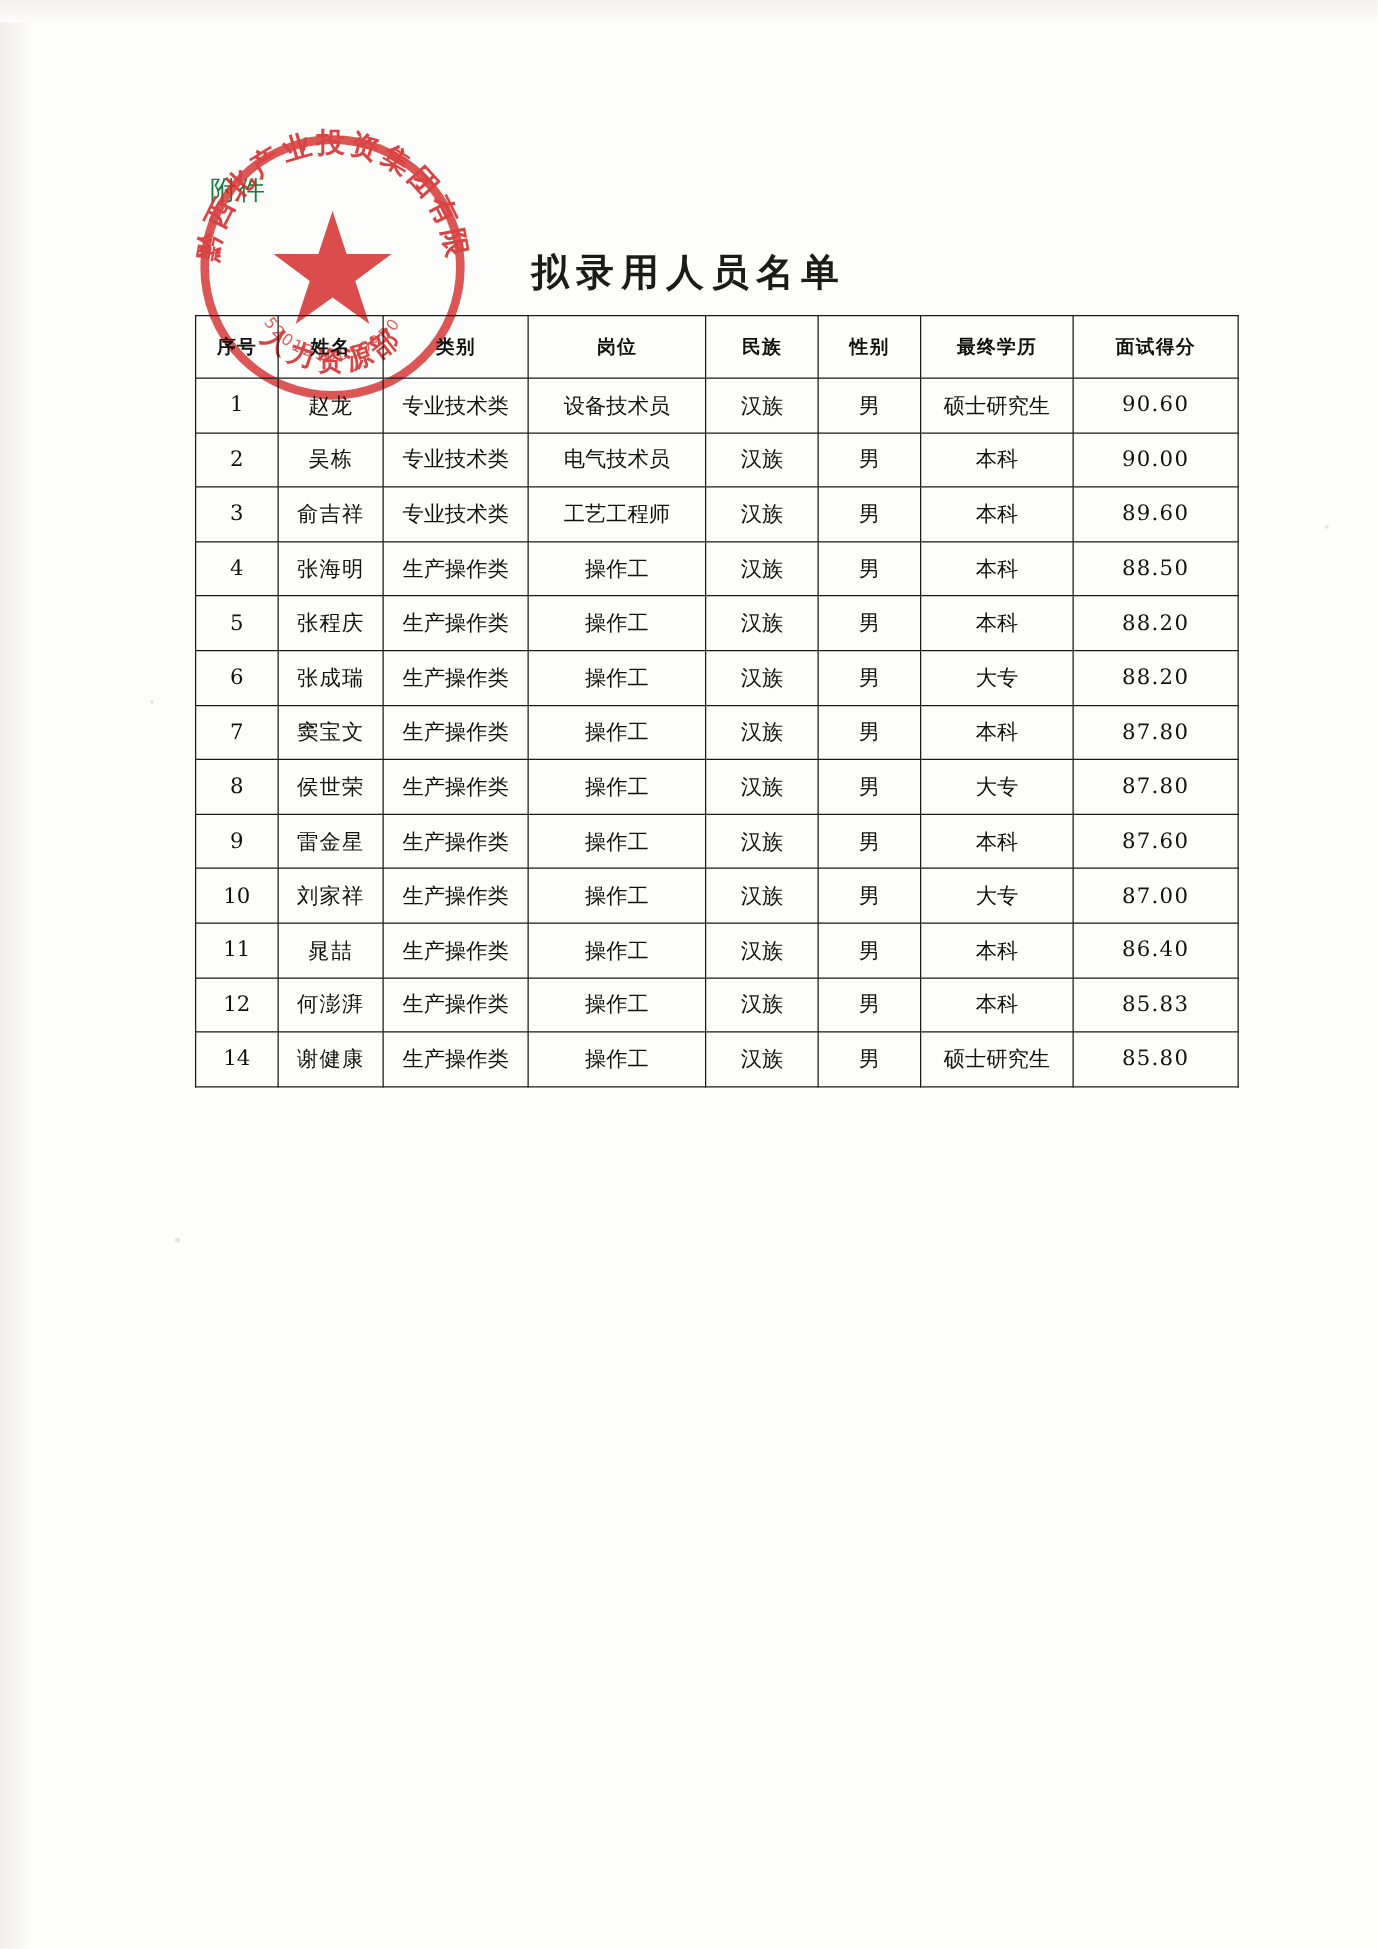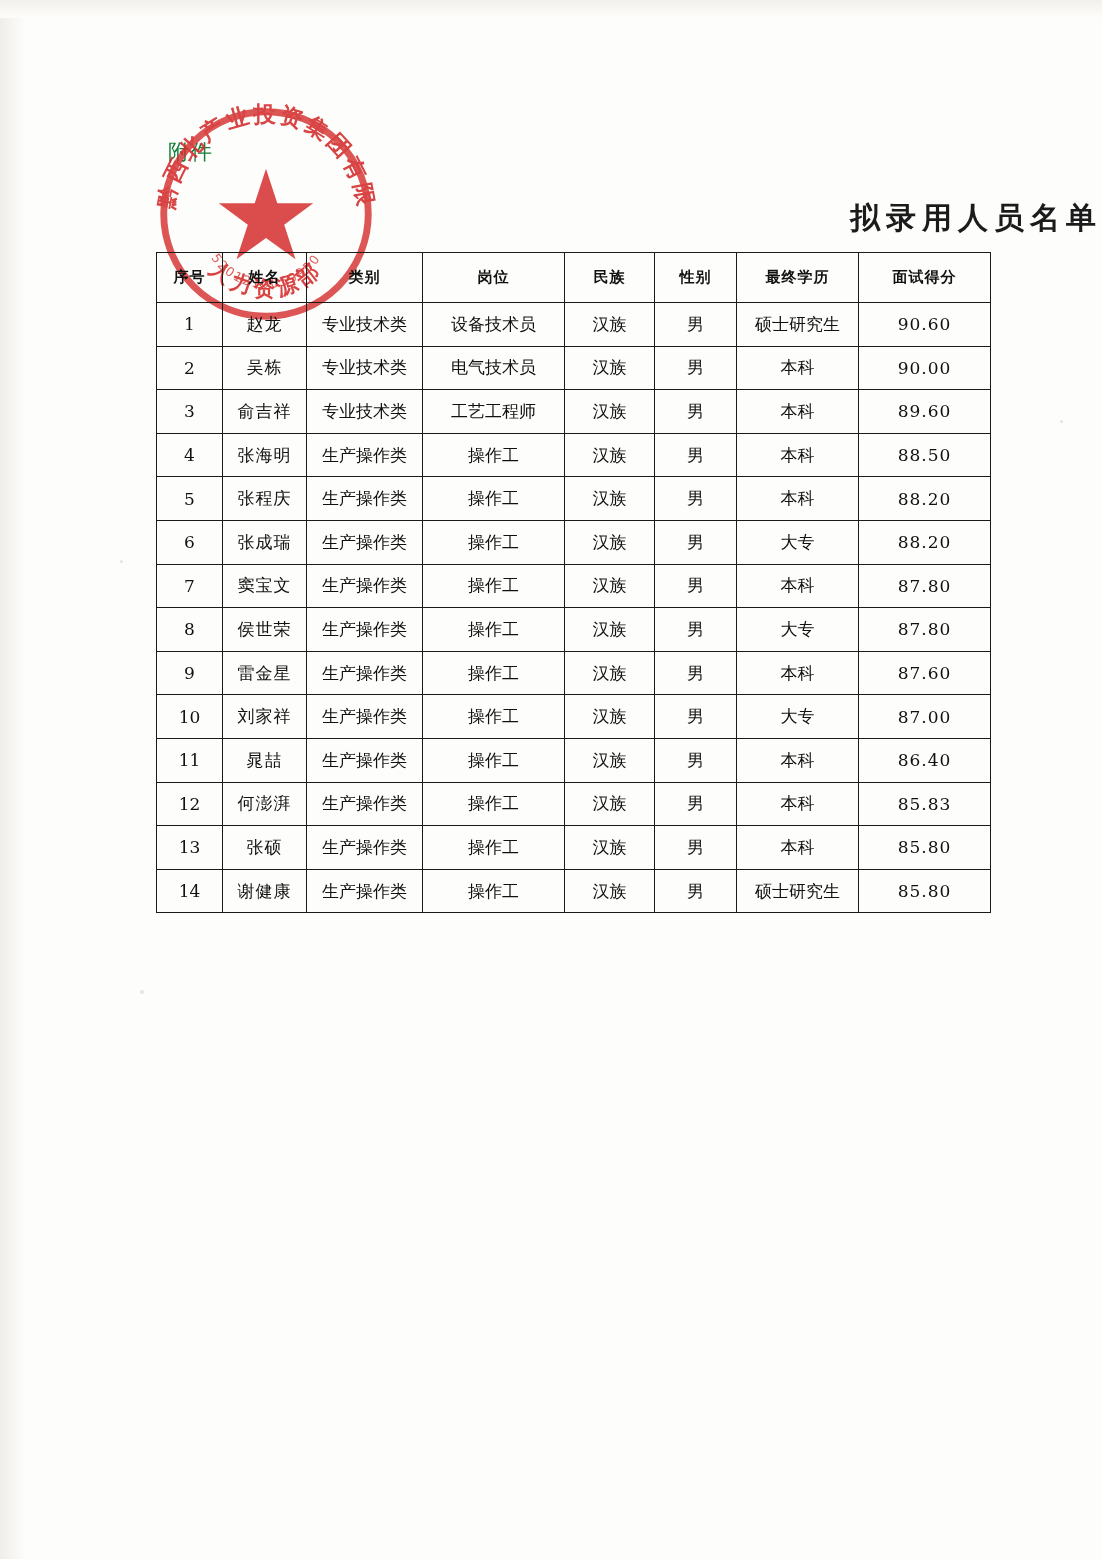--- a/index.html
+++ b/index.html
@@ -60,21 +60,21 @@
     pointer-events: none;
     opacity: 0.88;
   }
 
   
   .doc-title {
     position: absolute;
     left: 0;
     top: 198px;
     width: 1102px;
-    text-align: right;
+    text-align: center;
     font-family: "DejaVu Serif", "Liberation Serif", serif;
     font-size: 30px;
     font-weight: bold;
     letter-spacing: 6px;
     color: #1b1b1b;
   }
 
   
   .table-wrap {
     position: absolute;
@@ -303,30 +303,20 @@
           <td class="c-index">12</td>
           <td class="c-name">何澎湃</td>
           <td class="c-category">生产操作类</td>
           <td class="c-post">操作工</td>
           <td class="c-ethnic">汉族</td>
           <td class="c-gender">男</td>
           <td class="c-edu">本科</td>
           <td class="c-score">85.83</td>
         </tr>
         <tr>
-          <td class="c-index">13</td>
-          <td class="c-name">张硕</td>
-          <td class="c-category">生产操作类</td>
-          <td class="c-post">操作工</td>
-          <td class="c-ethnic">汉族</td>
-          <td class="c-gender">男</td>
-          <td class="c-edu">本科</td>
-          <td class="c-score">85.80</td>
-        </tr>
-        <tr>
           <td class="c-index">14</td>
           <td class="c-name">谢健康</td>
           <td class="c-category">生产操作类</td>
           <td class="c-post">操作工</td>
           <td class="c-ethnic">汉族</td>
           <td class="c-gender">男</td>
           <td class="c-edu">硕士研究生</td>
           <td class="c-score">85.80</td>
         </tr>
       </tbody>

